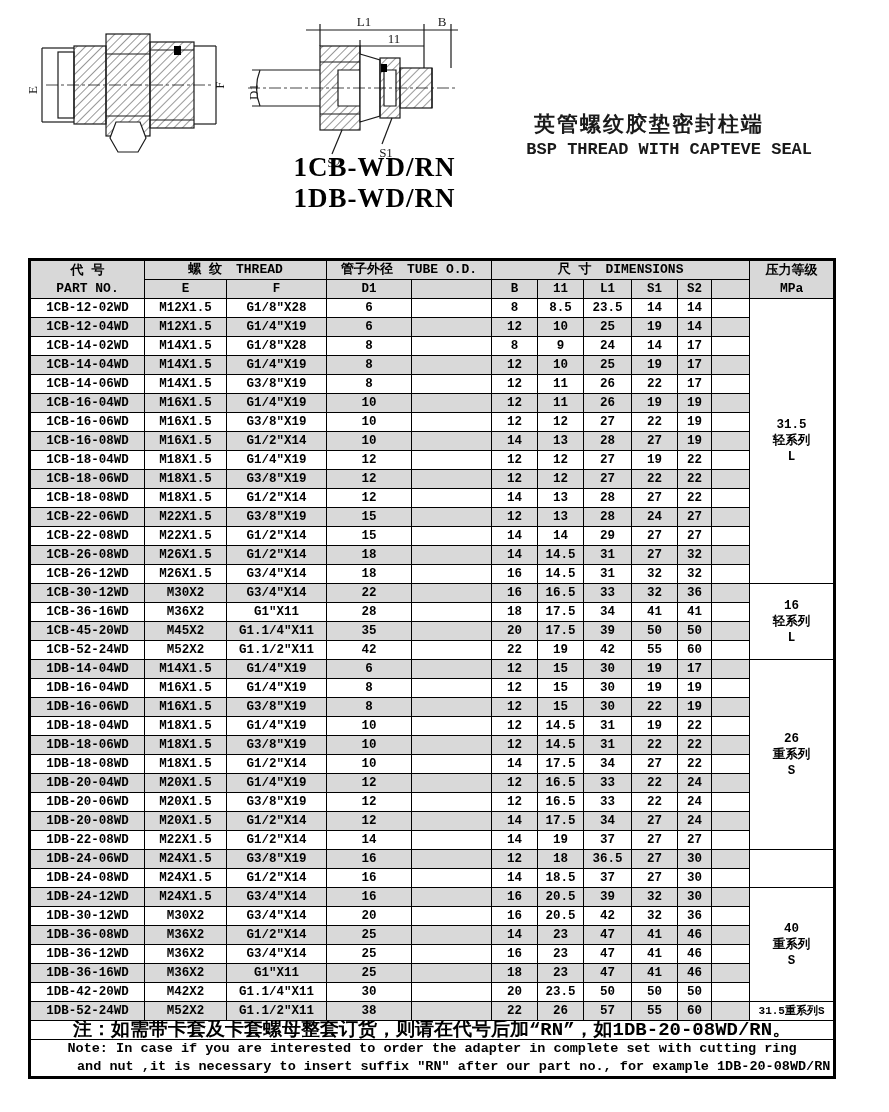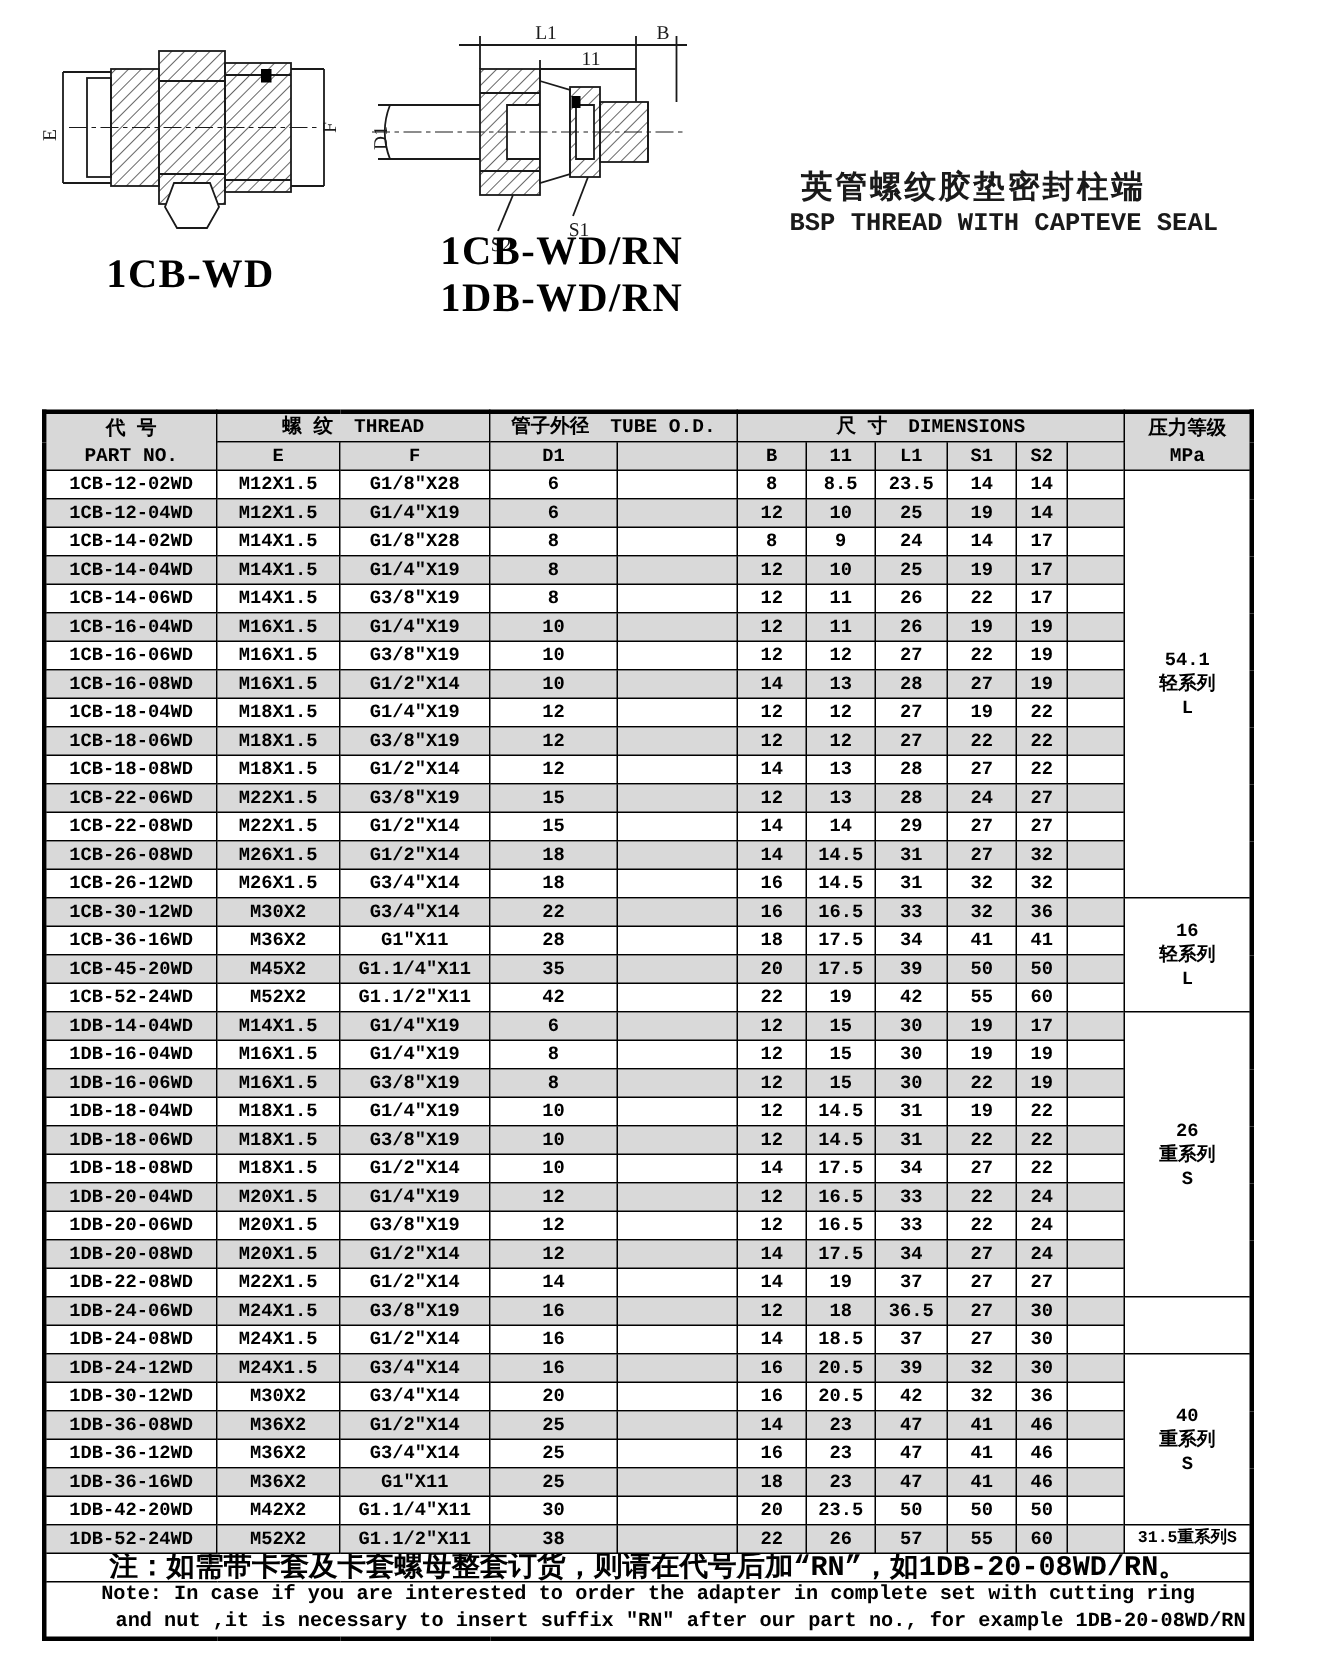--- a/index.html
+++ b/index.html
@@ -17,21 +17,21 @@
   #models-right{left:282px;top:152px;width:185px;}
   #title-cn{left:514px;top:110px;width:270px;text-align:center;
     font-size:21px;font-weight:bold;letter-spacing:2px;color:#1a1a1a;}
   #title-en{left:472px;top:140px;width:340px;text-align:right;
     font-size:17px;font-weight:bold;font-family:"Liberation Mono",monospace;letter-spacing:0px;color:#1a1a1a;}
 
   svg text{font-family:"Liberation Serif",serif;font-size:13px;fill:#1a1a1a;}
 
   
   #spec-table{
-    position:absolute;left:28px;top:273px;width:805px;
+    position:absolute;left:28px;top:258px;width:805px;
     border-collapse:collapse;table-layout:fixed;
     font-family:"Liberation Mono","DejaVu Sans Mono",monospace;
     font-size:12.5px;font-weight:bold;color:#000;
   }
   #spec-table td,#spec-table th{
     border:1px solid #000;padding:0;text-align:center;vertical-align:middle;
     height:18px;line-height:18px;overflow:hidden;white-space:nowrap;
   }
   #spec-table{border:3px solid #000;}
   thead th{background:#d8d8d8;font-weight:bold;}
@@ -127,21 +127,20 @@
   </g>
   <text x="118" y="14" text-anchor="middle">L1</text>
   <text x="196" y="14" text-anchor="middle">B</text>
   <text x="148" y="31" text-anchor="middle">11</text>
   <text x="12" y="80" transform="rotate(-90 12 80)" text-anchor="middle">D1</text>
   <text x="88" y="155" text-anchor="middle">S2</text>
   <text x="140" y="145" text-anchor="middle">S1</text>
 </svg>
 
 <div class="abs model-block" id="models-left">
-  <div>1CB-WD</div>
 </div>
 <div class="abs model-block" id="models-right">
   <div>1CB-WD/RN</div>
   <div>1DB-WD/RN</div>
 </div>
 
 <div class="abs" id="title-cn">英管螺纹胶垫密封柱端</div>
 <div class="abs" id="title-en">BSP THREAD WITH CAPTEVE SEAL</div>
 
 <table id="spec-table">
@@ -199,21 +198,21 @@
         <td>G1/8″X28</td>
         <td>6</td>
         <td></td>
         <td>8</td>
         <td>8.5</td>
         <td>23.5</td>
         <td>14</td>
         <td>14</td>
         <td></td>
         <td class="mpa" rowspan="15">
-          <div>54.1</div>
+          <div>31.5</div>
           <div>轻系列</div>
           <div>L</div>
         </td>
       </tr>
       <tr>
         <td>1CB-12-04WD</td>
         <td>M12X1.5</td>
         <td>G1/4″X19</td>
         <td>6</td>
         <td></td>

